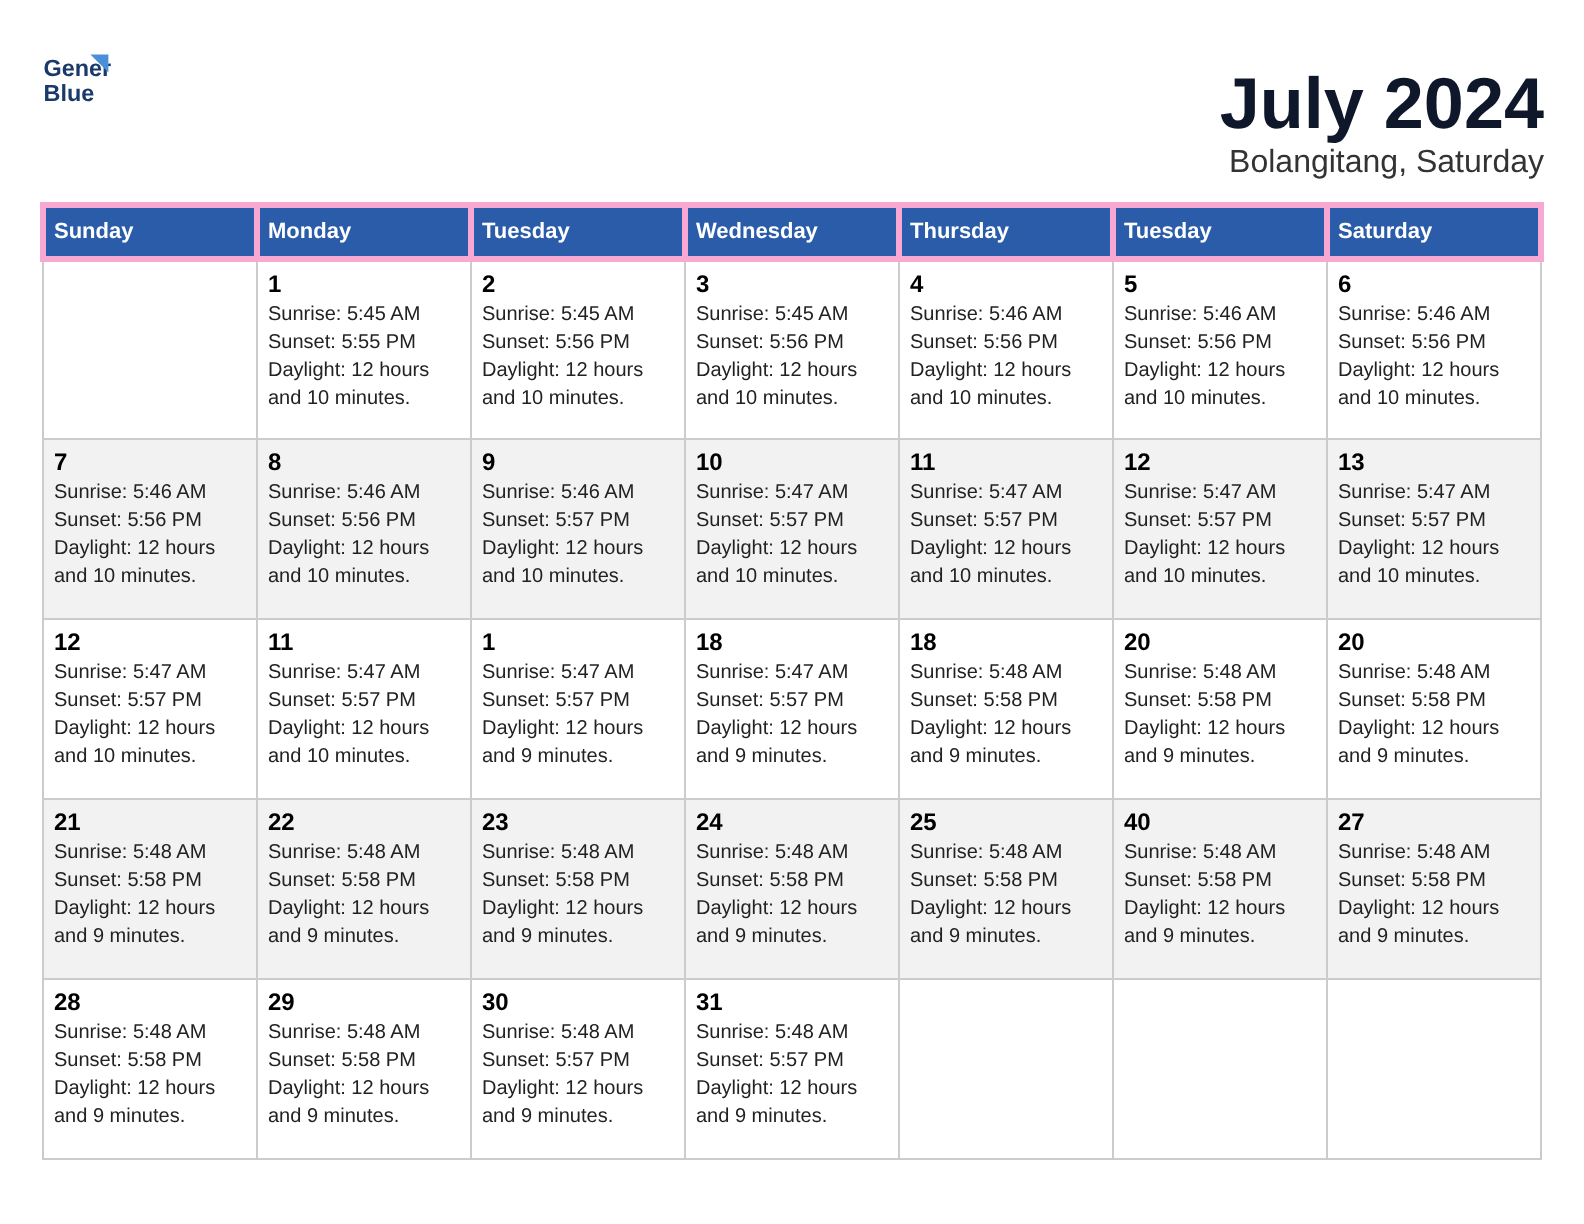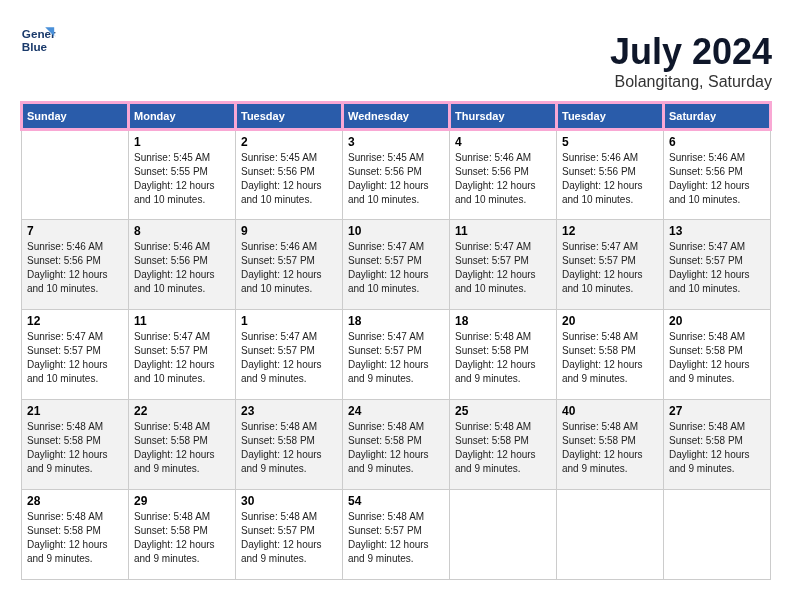--- a/index.html
+++ b/index.html
@@ -325,21 +325,21 @@
 and 9 minutes.</div>
         </td>
         <td>
           <span class="day-number">30</span>
           <div class="day-info" style="white-space: pre-line;">Sunrise: 5:48 AM
 Sunset: 5:57 PM
 Daylight: 12 hours
 and 9 minutes.</div>
         </td>
         <td>
-          <span class="day-number">54</span>
+          <span class="day-number">31</span>
           <div class="day-info" style="white-space: pre-line;">Sunrise: 5:48 AM
 Sunset: 5:57 PM
 Daylight: 12 hours
 and 9 minutes.</div>
         </td>
         <td class="empty-cell"></td>
         <td class="empty-cell"></td>
         <td class="empty-cell"></td>
       </tr>
     </tbody>

